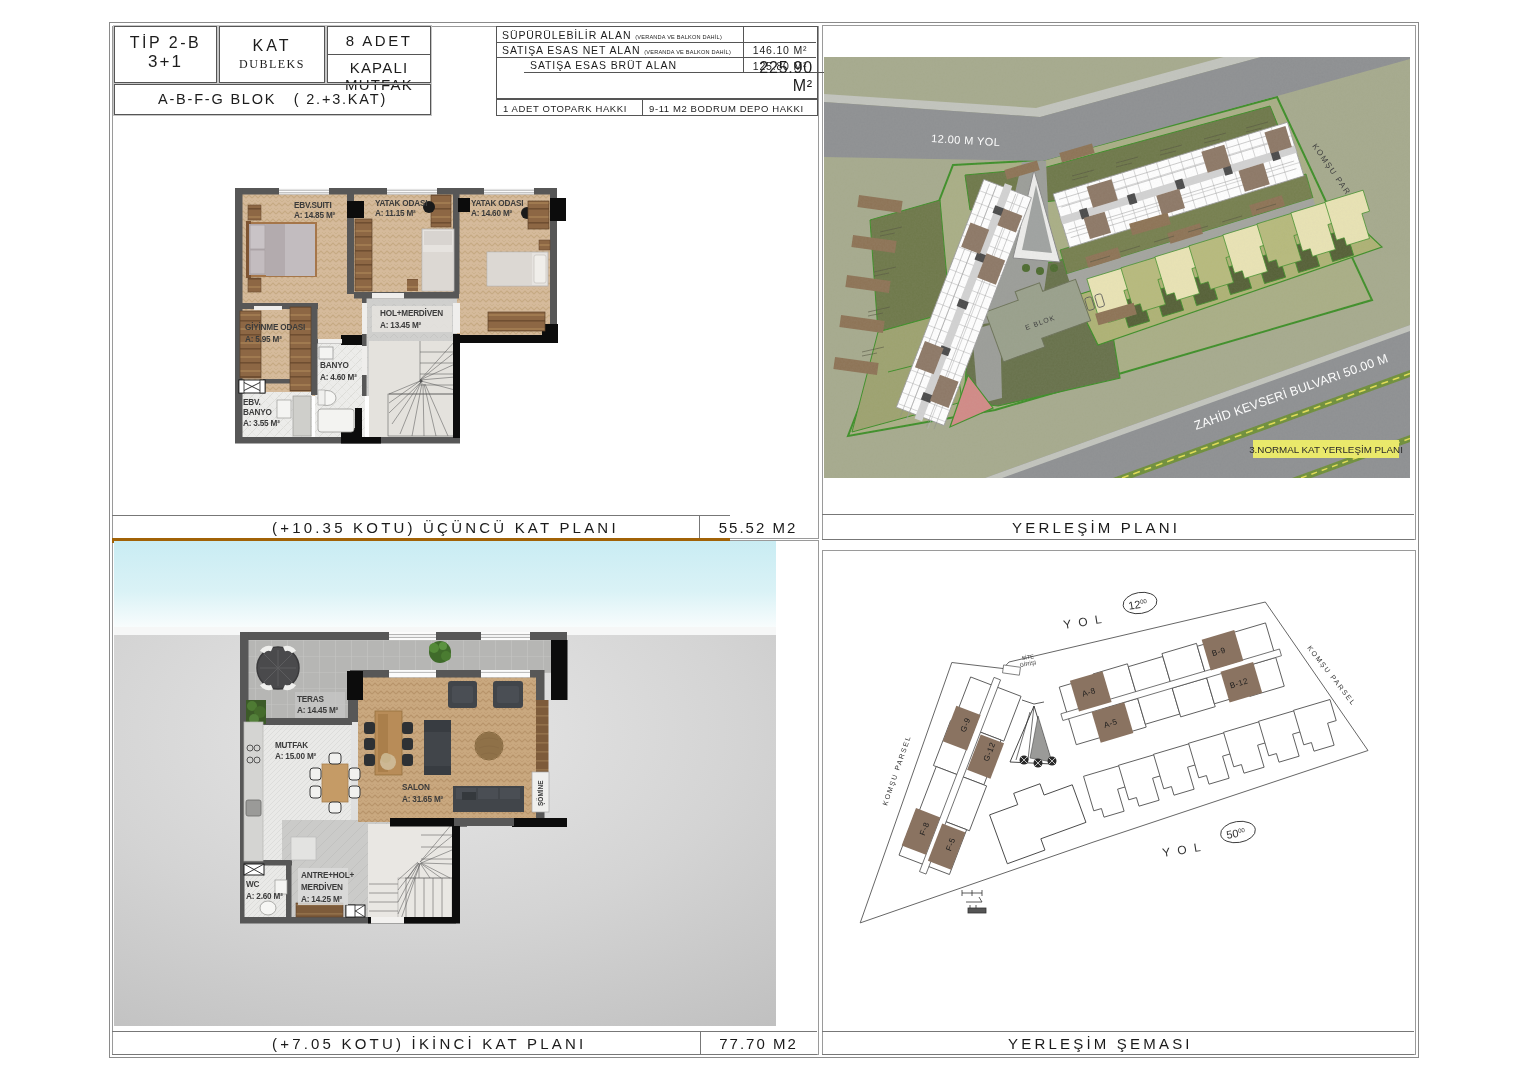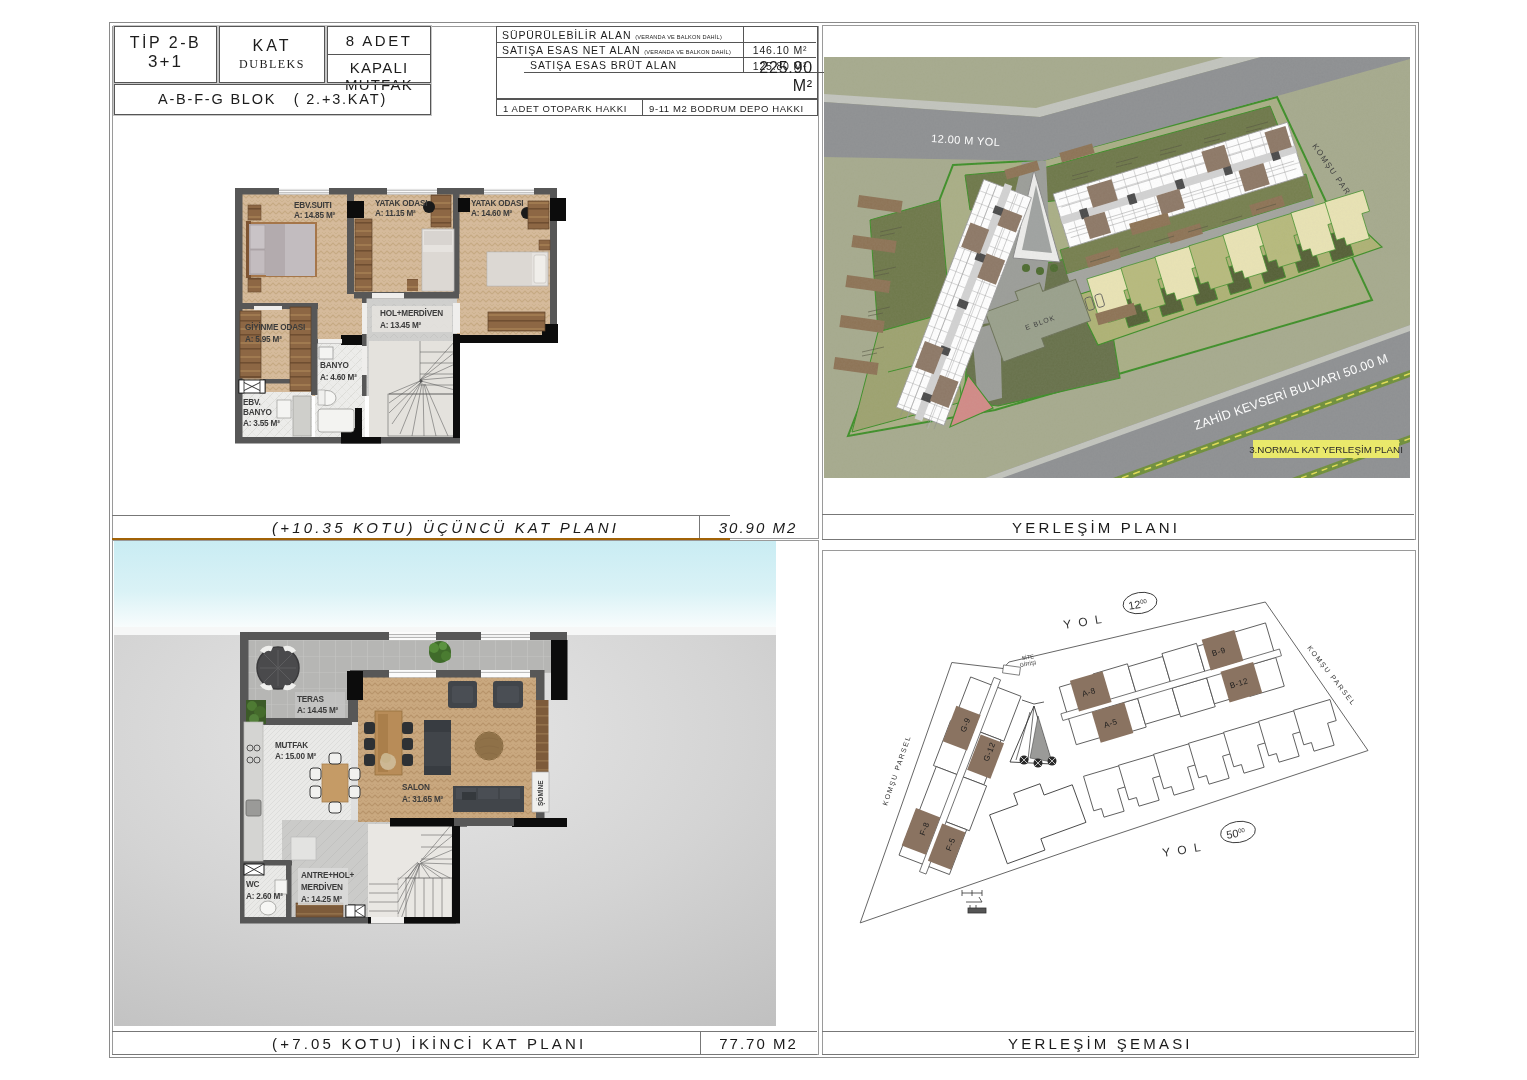--- a/index.html
+++ b/index.html
@@ -271,24 +271,24 @@
 
   <text x="320" y="368">BANYO</text>
   <text x="320" y="380">A: 4.60 M²</text>
 
   <text x="243" y="405">EBV.</text>
   <text x="243" y="415">BANYO</text>
   <text x="243" y="426">A: 3.55 M²</text>
 </g>
 </svg>
 
-<div class="abs" style="left:112px;top:515px;width:618px;height:22px;border-top:1px solid #777;border-bottom:2px solid #a16207;font-style:italic;">
+<div class="abs" style="left:112px;top:515px;width:618px;height:22px;border-top:1px solid #777;border-bottom:5px solid #a16207;">
   <div class="cap" style="position:absolute;left:160px;top:3px;">(+10.35 KOTU) ÜÇÜNCÜ KAT PLANI</div>
   <div class="abs" style="left:587px;top:0;width:0;height:22px;border-left:1px solid #777;"></div>
-  <div class="cap" style="position:absolute;left:587px;top:3px;width:118px;text-align:center;letter-spacing:2px;">30.90 M2</div>
+  <div class="cap" style="position:absolute;left:587px;top:3px;width:118px;text-align:center;letter-spacing:2px;">55.52 M2</div>
 </div>
 
 <svg class="abs" style="left:112px;top:540px;" width="705" height="491" viewBox="112 540 705 491" preserveAspectRatio="none">
 <defs>
 <linearGradient id="sky" x1="0" y1="0" x2="0" y2="1">
   <stop offset="0" stop-color="#c9ecf3"></stop>
   <stop offset="0.55" stop-color="#daf2f6"></stop>
   <stop offset="1" stop-color="#fdfefe"></stop>
 </linearGradient>
 <radialGradient id="ground" cx="0.45" cy="0.25" r="1.1">

